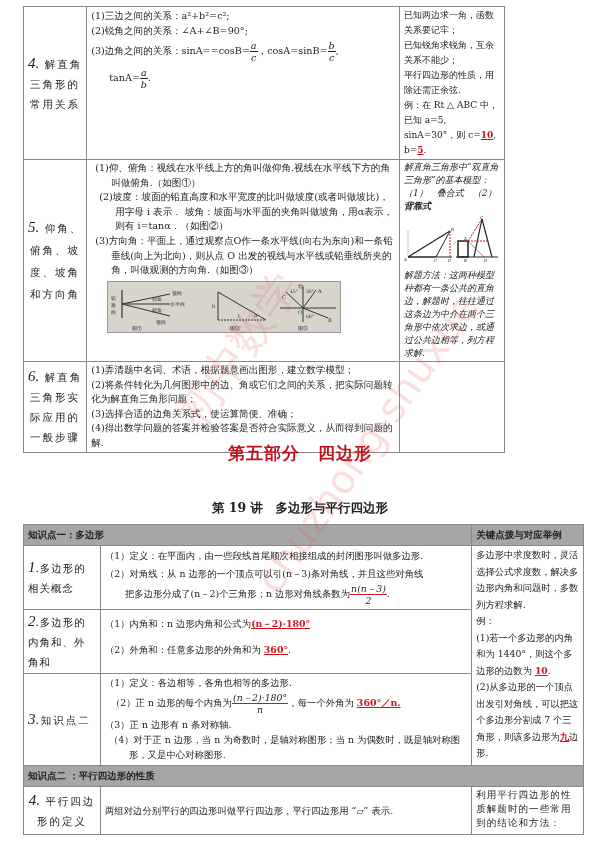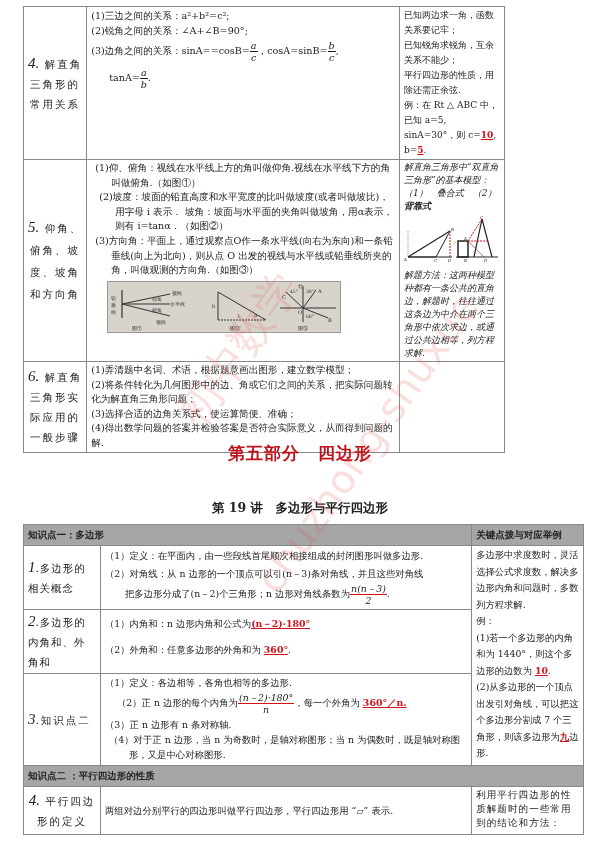--- a/index.html
+++ b/index.html
@@ -185,21 +185,21 @@
       <div><span>（1）内角和：n 边形内角和公式为</span><span class="red">(n－2)·180°</span></div>
       <div><span>（2）外角和：任意多边形的外角和为 </span><span class="red">360°</span><span>.</span></div>
     </td>
   </tr>
   <tr style="height:92px;">
     <td class="left" style="text-align:left;">
       <span class="num">3</span><span>.知识点二</span>
     </td>
     <td style="line-height:15px;">
       <div>（1）定义：各边相等，各角也相等的多边形.</div>
-      <div style="margin:2px 12px;"><span>（2）正 n 边形的每个内角为</span><span class="frac redline"><span class="top">(n－2)·180°</span><span>n</span></span><span>，每一个外角为 </span><span class="red">360°／n.</span></div>
+      <div style="margin:2px 6px;"><span>（2）正 n 边形的每个内角为</span><span class="frac redline"><span class="top">(n－2)·180°</span><span>n</span></span><span>，每一个外角为 </span><span class="red">360°／n.</span></div>
       <div>（3）正 n 边形有 n 条对称轴.</div>
       <div style="text-indent:-20px;padding-left:24px;">（4）对于正 n 边形，当 n 为奇数时，是轴对称图形；当 n 为偶数时，既是轴对称图形，又是中心对称图形.</div>
     </td>
   </tr>
   <tr class="hdr">
     <td colspan="3">知识点二 ：平行四边形的性质</td>
   </tr>
   <tr style="height:48px;">
     <td class="left">
       <span class="num">4.</span>

